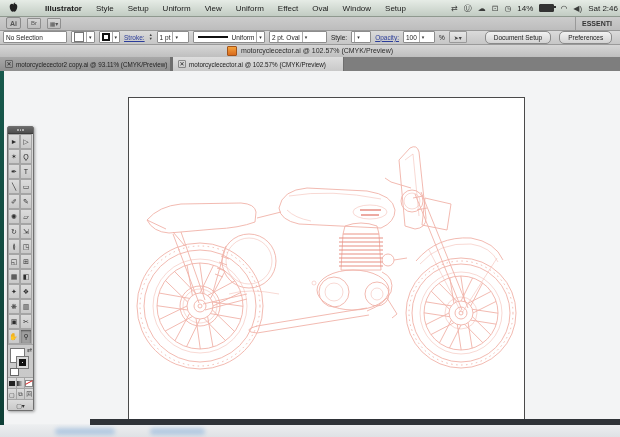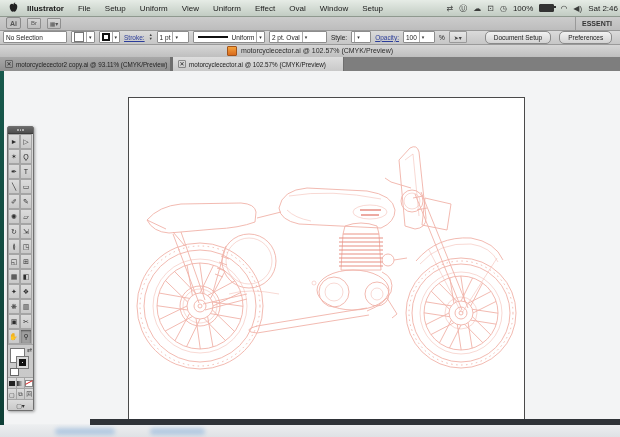--- a/index.html
+++ b/index.html
@@ -2,21 +2,21 @@
 <html style="--art: #f0b2a8; --art2: #e78f84;"><head>
 <meta charset="utf-8">
 <style>
   html,body{margin:0;padding:0;}
   body{font-family:"Liberation Sans",sans-serif;-webkit-font-smoothing:antialiased;}
   #screen{position:relative;width:620px;height:437px;overflow:hidden;background:#eef0f1;font-size:7px;color:#111;}
 
   
   #menubar{position:absolute;left:0;top:0;width:620px;height:16px;
     background:linear-gradient(#e6ece6,#c2ccc3);border-bottom:1px solid #8f998f;
-    display:flex;align-items:center;gap:0;z-index:50;justify-content:flex-end;}
+    display:flex;align-items:center;gap:18px;z-index:50;justify-content:flex-end;}
   #menubar .apple{width:14px;text-align:center;margin-left:6px;}
   .menu-item{padding:0 7px;font-size:8px;color:#1a1a1a;}
   .menu-item.bold{font-weight:bold;}
   #menu-status{margin-left:auto;display:flex;align-items:center;gap:6px;padding-right:2px;font-size:8px;color:#222;}
   #menu-status .sicon{font-size:8px;opacity:.85;}
   .battery{position:relative;width:13px;height:6px;border:1px solid #333;border-radius:1px;background:#333;}
   .battery:after{content:"";position:absolute;right:-3px;top:1px;width:2px;height:2px;background:#333;}
 
   
   #appbar{position:absolute;left:0;top:16px;width:620px;height:14px;
@@ -103,37 +103,37 @@
 <div id="screen">
 
   <div id="menubar">
     <span class="apple">
       <svg width="9" height="11" viewBox="0 0 9 11">
           <path d="M4.5,2.6 C3.4,1.2 1.2,1.7 0.8,3.8 C0.4,6 1.8,9 3,9.6 C3.7,10 4.2,9.6 4.5,9.6 C4.8,9.6 5.3,10 6,9.6 C7.2,9 8.6,6 8.2,3.8 C7.8,1.7 5.6,1.2 4.5,2.6 Z M4.5,2.2 C4.6,1.2 5.3,0.5 6.2,0.4 C6.2,1.4 5.5,2.1 4.5,2.2 Z" fill="#222"></path>
         </svg>
     </span>
     <span style="display:flex;">
         <span class="menu-item bold">Illustrator</span>
-        <span class="menu-item">File</span>
+        <span class="menu-item">Style</span>
         <span class="menu-item">Setup</span>
         <span class="menu-item">Uniform</span>
         <span class="menu-item">View</span>
         <span class="menu-item">Uniform</span>
         <span class="menu-item">Effect</span>
         <span class="menu-item">Oval</span>
         <span class="menu-item">Window</span>
         <span class="menu-item">Setup</span>
       </span>
     <span id="menu-status">
         <span class="sicon">⇄</span>
         <span class="sicon">Ⓤ</span>
         <span class="sicon">☁</span>
         <span class="sicon">⊡</span>
         <span class="sicon">◷</span>
-      <span>100%</span>
+      <span>14%</span>
       <span class="battery"></span>
       <span class="sicon">◠</span>
       <span class="sicon">◀)</span>
       <span>Sat 2:46</span>
     </span>
   </div>
 
   <div id="appbar">
     <span id="ai-logo">Ai</span>
     <span class="appbar-icon">Br</span>

